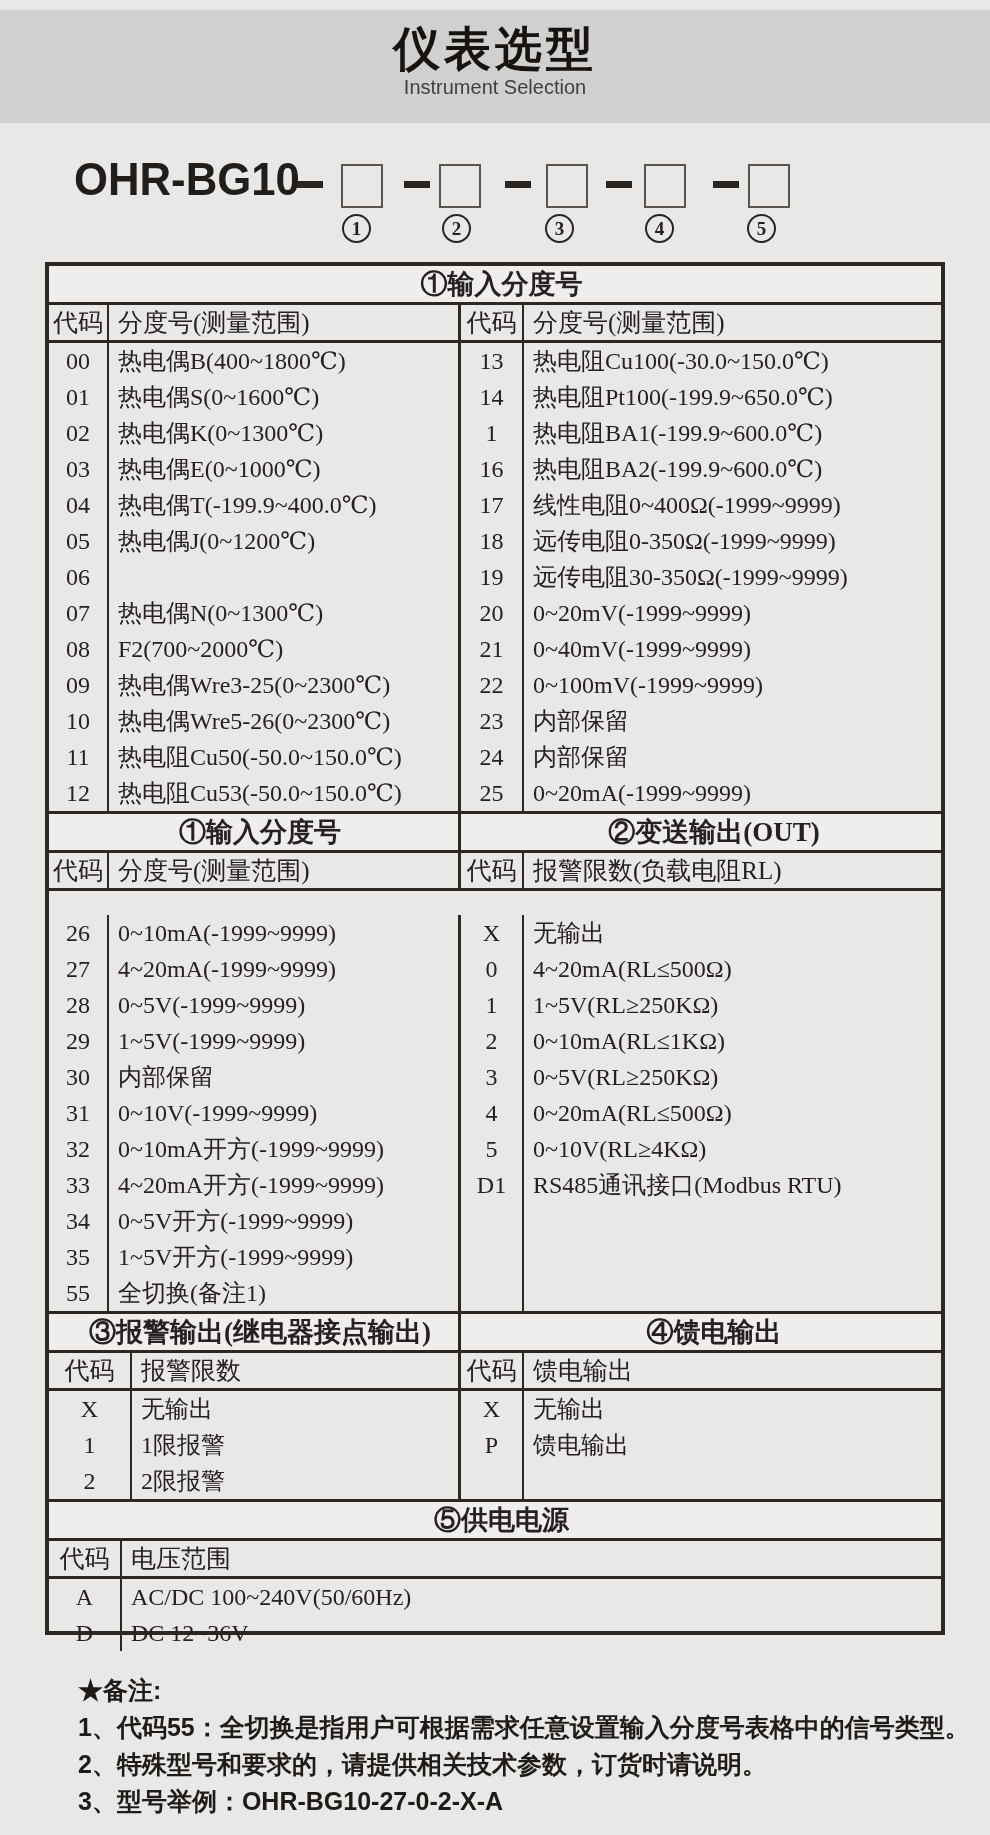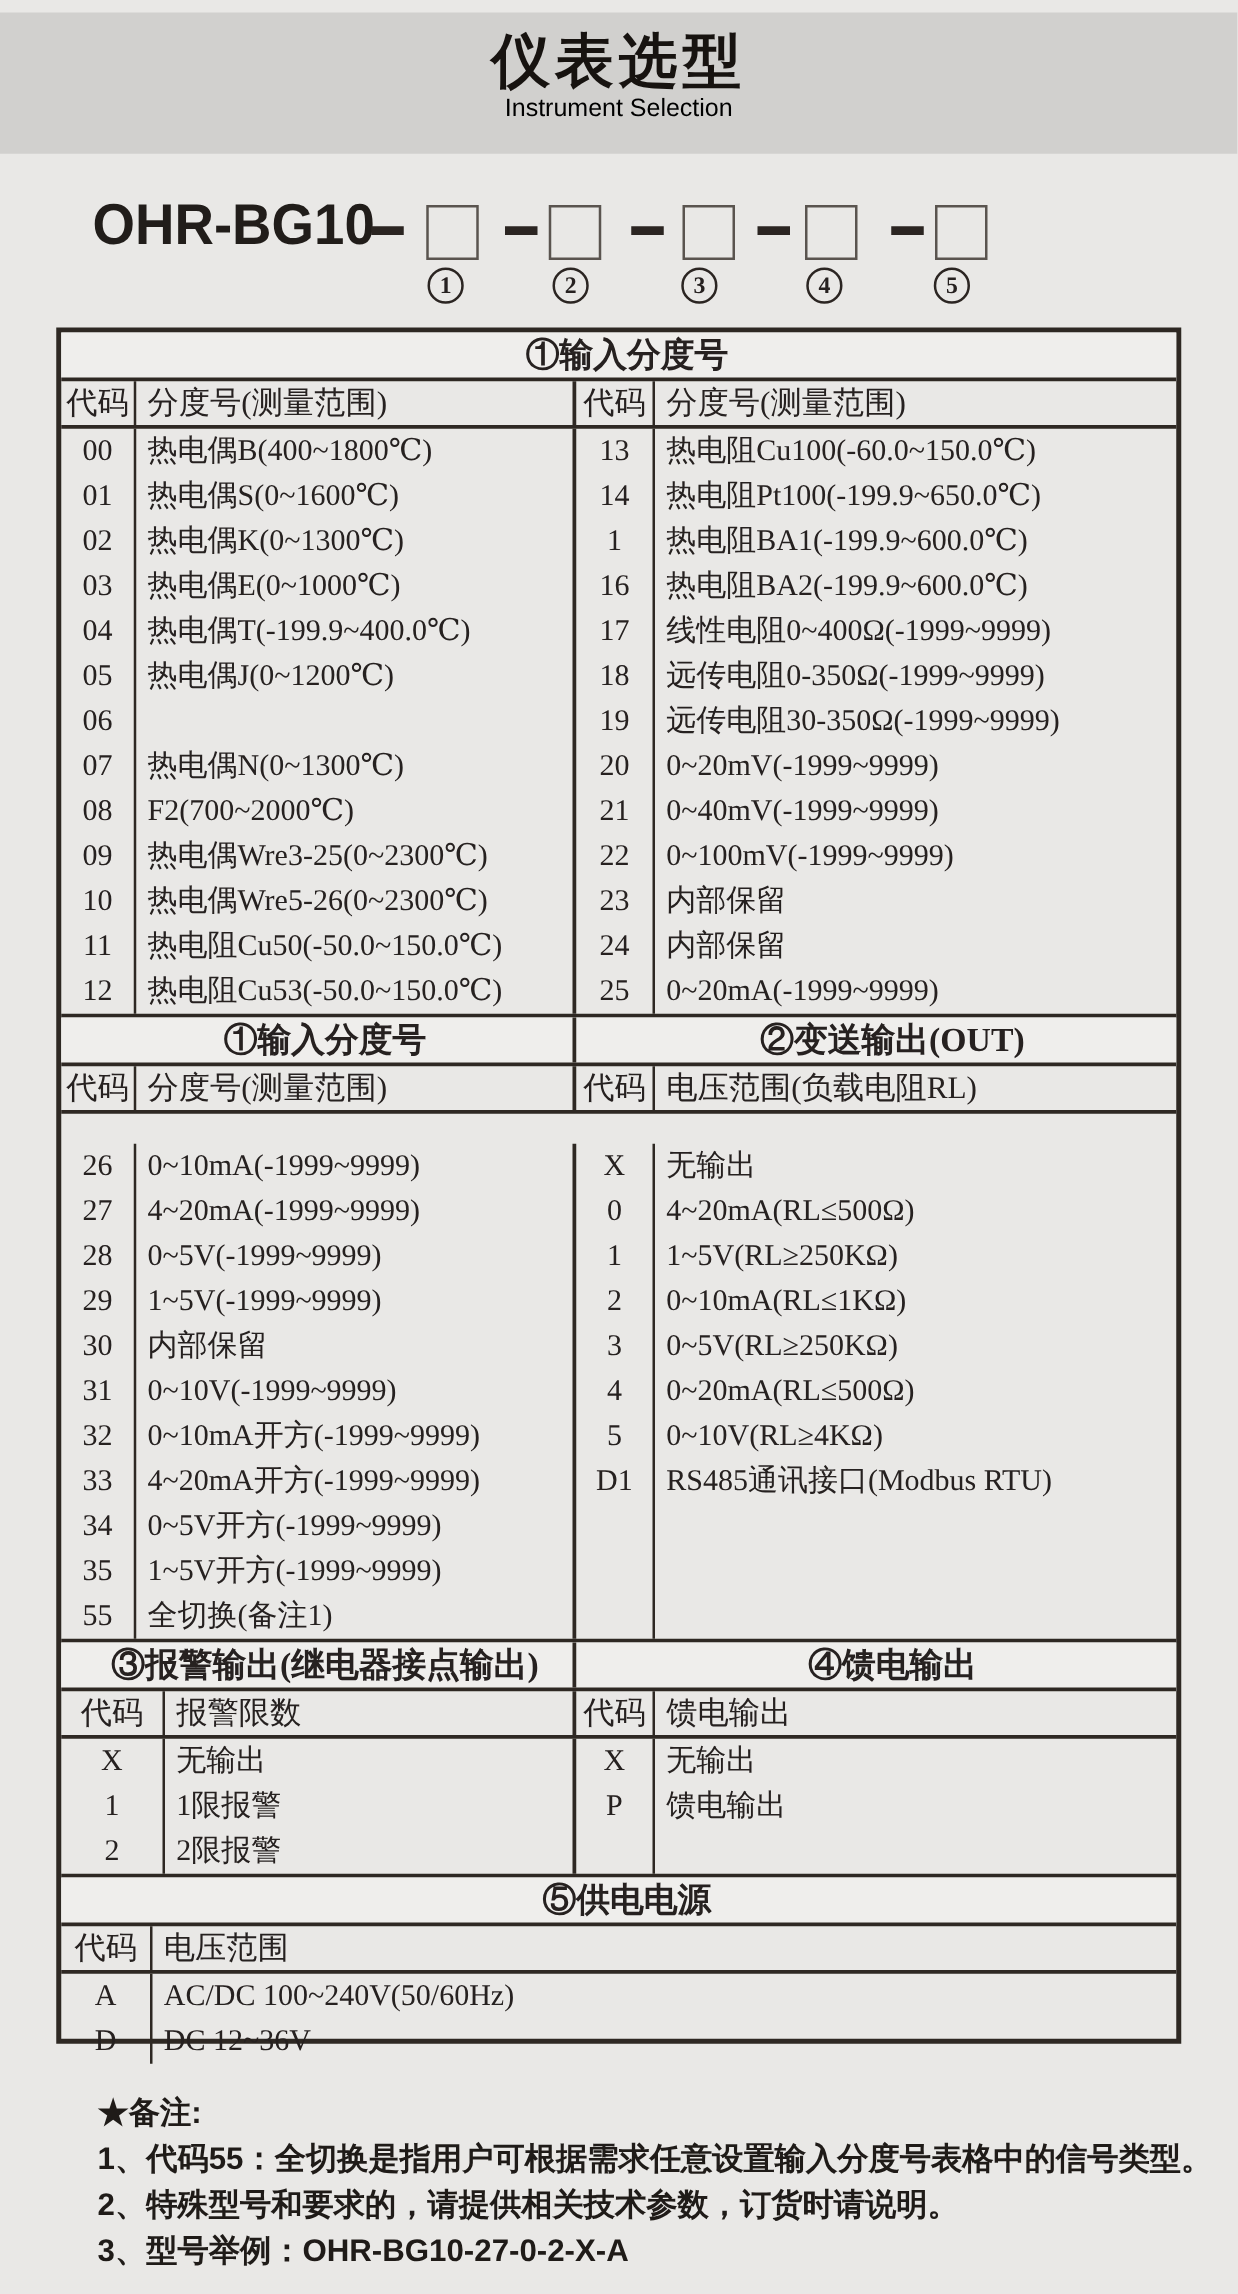--- a/index.html
+++ b/index.html
@@ -11,21 +11,21 @@
   }
   html,body{margin:0;padding:0;}
   body{width:990px;height:1835px;background:var(--pagebg);
        font-family:"Liberation Serif","DejaVu Serif",serif;color:var(--text);}
   .page{position:relative;width:990px;height:1835px;overflow:hidden;background:var(--pagebg);}
 
   
   .band{position:absolute;left:0;top:10px;width:990px;height:113px;background:var(--bandbg);text-align:center;}
   .title-cn{padding-top:13px;font-family:"Liberation Sans",sans-serif;font-weight:bold;
             font-size:47px;letter-spacing:4px;color:#171310;line-height:1.1;}
-  .title-en{font-family:"Liberation Sans",sans-serif;font-size:20px;color:#000000;margin-top:1px;}
+  .title-en{font-family:"Liberation Sans",sans-serif;font-size:20px;color:#404040;margin-top:1px;}
 
   
   .model-area{position:absolute;left:0;top:0;width:990px;height:260px;}
   .model-prefix{position:absolute;left:74px;top:152px;font-family:"Liberation Sans",sans-serif;
                 font-weight:bold;font-size:46px;color:#211d1a;transform:scaleX(.95);transform-origin:left;}
   .mdash{position:absolute;top:181px;width:26px;height:7px;background:#2b2522;}
   .mbox{position:absolute;top:164px;width:42px;height:44px;border:2px solid #5a544f;box-sizing:border-box;}
   .mcircle{position:absolute;top:214px;width:29px;height:29px;border:2px solid #2b2522;border-radius:50%;
            box-sizing:border-box;text-align:center;line-height:25px;font-size:19px;font-weight:bold;}
 
@@ -159,21 +159,21 @@
               <span class="cell-label">热电阻Cu50(-50.0~150.0℃)</span>
             </div>
             <div class="trow">
               <span class="cell-code">12</span>
               <span class="cell-label">热电阻Cu53(-50.0~150.0℃)</span>
             </div>
           </div>
         <div class="half half-r cols-61">
             <div class="trow">
               <span class="cell-code">13</span>
-              <span class="cell-label">热电阻Cu100(-60.0~150.0℃)</span>
+              <span class="cell-label">热电阻Cu100(-30.0~150.0℃)</span>
             </div>
             <div class="trow">
               <span class="cell-code">14</span>
               <span class="cell-label">热电阻Pt100(-199.9~650.0℃)</span>
             </div>
             <div class="trow">
               <span class="cell-code">1</span>
               <span class="cell-label">热电阻BA1(-199.9~600.0℃)</span>
             </div>
             <div class="trow">
@@ -223,21 +223,21 @@
     <div class="sec">
       <div class="sec-title">
         <span class="title-l">①输入分度号</span>
         <span class="title-r">②变送输出(OUT)</span>
       </div>
       <div class="hdr-row">
         <div class="half half-l cols-58">
           <span class="cell-code">代码</span><span class="cell-label">分度号(测量范围)</span>
         </div>
         <div class="half half-r cols-61">
-          <span class="cell-code">代码</span><span class="cell-label">电压范围(负载电阻RL)</span>
+          <span class="cell-code">代码</span><span class="cell-label">报警限数(负载电阻RL)</span>
         </div>
       </div>
       <div class="body-row b2">
         <div class="half half-l cols-58">
             <div class="trow">
               <span class="cell-code">26</span>
               <span class="cell-label">0~10mA(-1999~9999)</span>
             </div>
             <div class="trow">
               <span class="cell-code">27</span>

